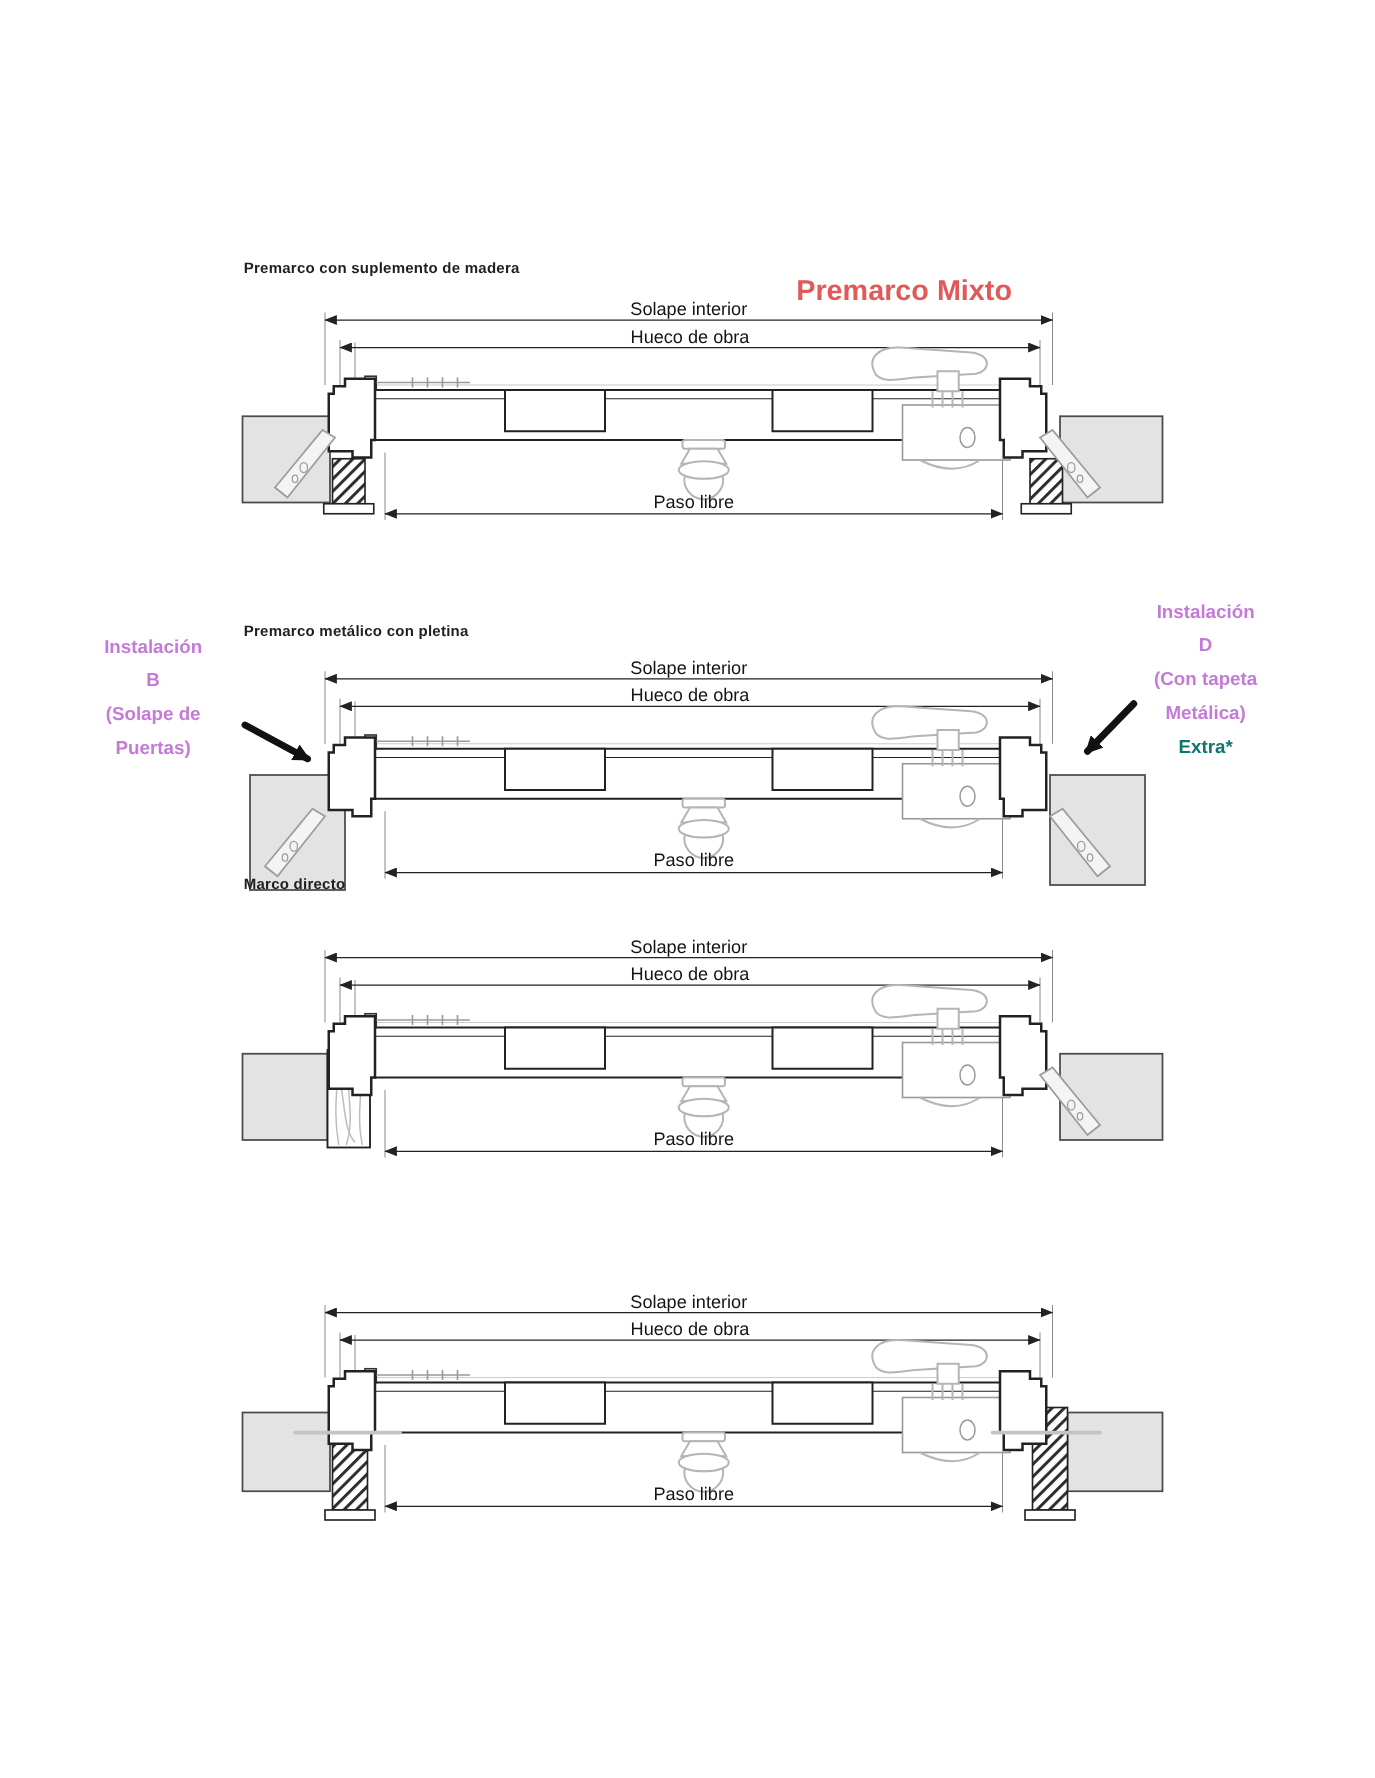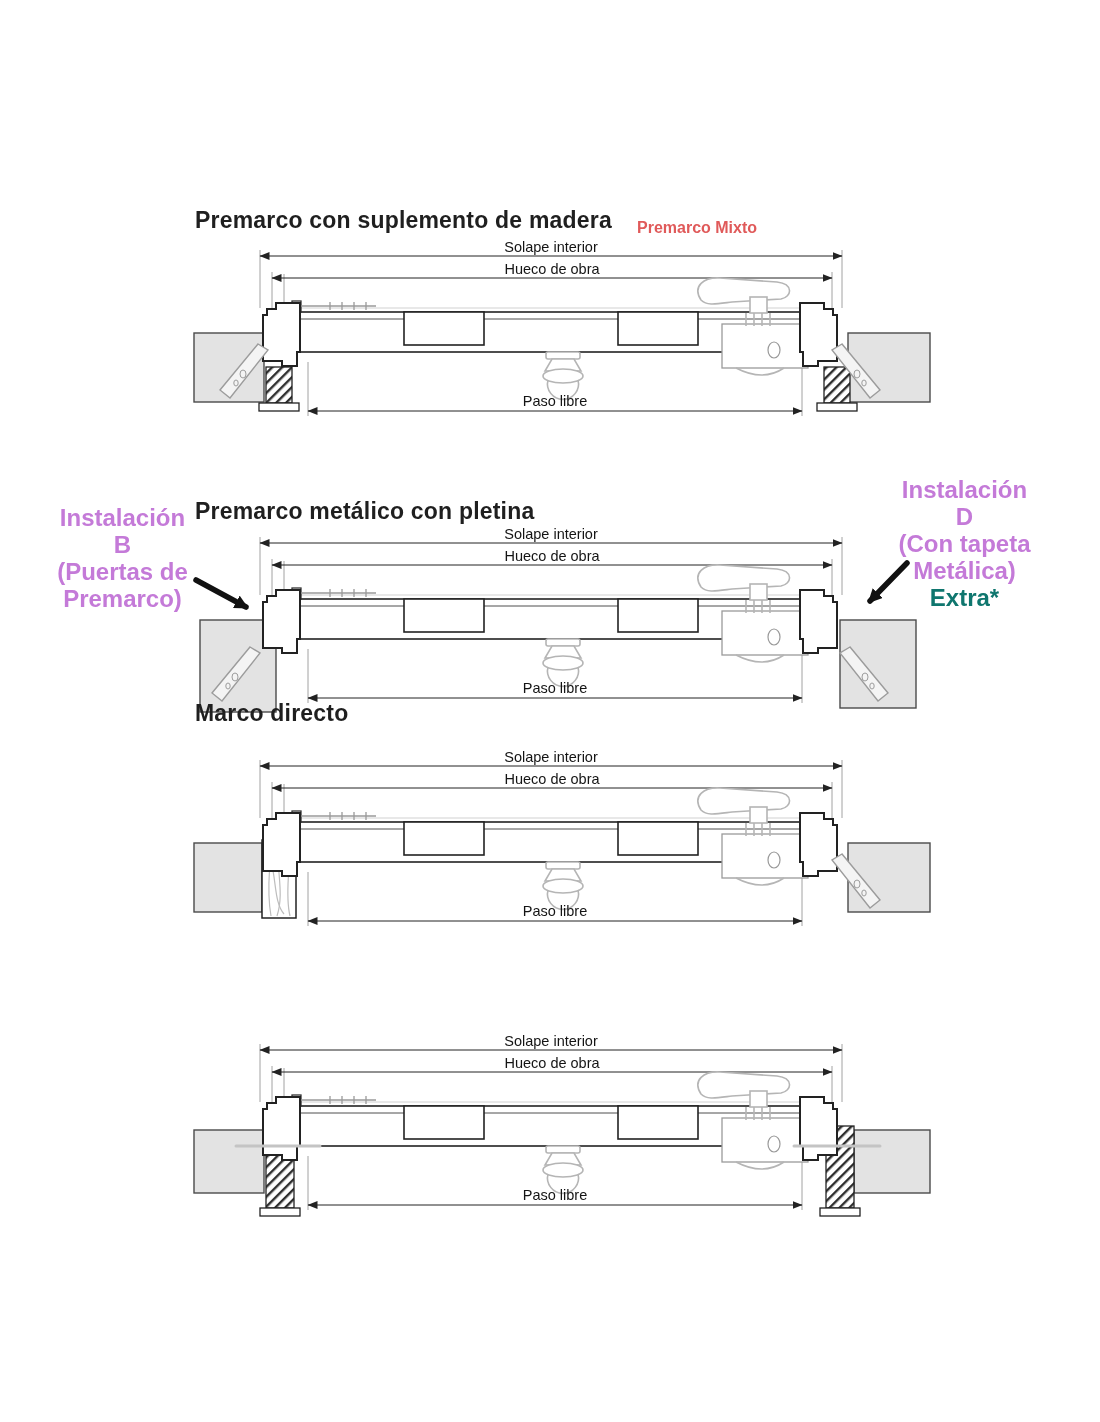--- a/index.html
+++ b/index.html
@@ -1,21 +1,21 @@
 <!DOCTYPE html>
 <html><head>
 <meta charset="utf-8">
 <style>
   html,body{margin:0;padding:0;background:#fff;}
   .page{position:relative;width:1100px;height:1422px;background:#ffffff;
         font-family:"Liberation Sans",sans-serif;overflow:hidden;}
-  .title{position:absolute;margin:0;font-size:23px;font-weight:bold;color:#1f1f1f;
+  .title{position:absolute;margin:0;font-size:12px;font-weight:bold;color:#1f1f1f;
          letter-spacing:.2px;white-space:nowrap;}
-  .note-red{position:absolute;font-size:16px;font-weight:bold;color:#e05a5a;white-space:nowrap;}
-  .purple-block{position:absolute;width:175px;text-align:center;font-size:24px;
+  .note-red{position:absolute;font-size:23px;font-weight:bold;color:#e05a5a;white-space:nowrap;}
+  .purple-block{position:absolute;width:175px;text-align:center;font-size:15px;
                 font-weight:bold;color:#c47ad8;line-height:27px;}
   .purple-block .red{color:#0f766e;}
   .drawing{position:absolute;left:180px;width:756px;height:205px;}
   
   .dimline{stroke:#222;stroke-width:1;}
   .ext{stroke:#8a8a8a;stroke-width:0.8;}
   .dim{font-family:"Liberation Sans",sans-serif;font-size:14.5px;fill:#141414;text-anchor:middle;}
   .wall{fill:#e3e3e3;stroke:#4a4a4a;stroke-width:1.4;}
   .blk{stroke:#111;stroke-width:5.5;stroke-linecap:round;}
   .grain{fill:none;stroke:#bdbdbd;stroke-width:1.2;}
@@ -127,22 +127,22 @@
     <use href="#strap-l"></use>
     <use href="#strap-r"></use>
     <text class="dim" x="371" y="12">Solape interior</text>
     <text class="dim" x="372" y="34">Hueco de obra</text>
     <text class="dim" x="375" y="166">Paso libre</text>
   </svg>
 
   <div class="purple-block" style="left:35px;top:504px">
     <div>Instalación</div>
     <div>B</div>
-    <div>(Puertas de</div>
-    <div>Premarco)</div>
+    <div>(Solape de</div>
+    <div>Puertas)</div>
   </div>
   <div class="purple-block" style="left:877px;top:476px">
     <div>Instalación</div>
     <div>D</div>
     <div>(Con tapeta</div>
     <div>Metálica)</div>
     <div class="red">Extra*</div>
   </div>
 
   <h2 class="title" style="left:195px;top:498px">Premarco metálico con pletina</h2>

